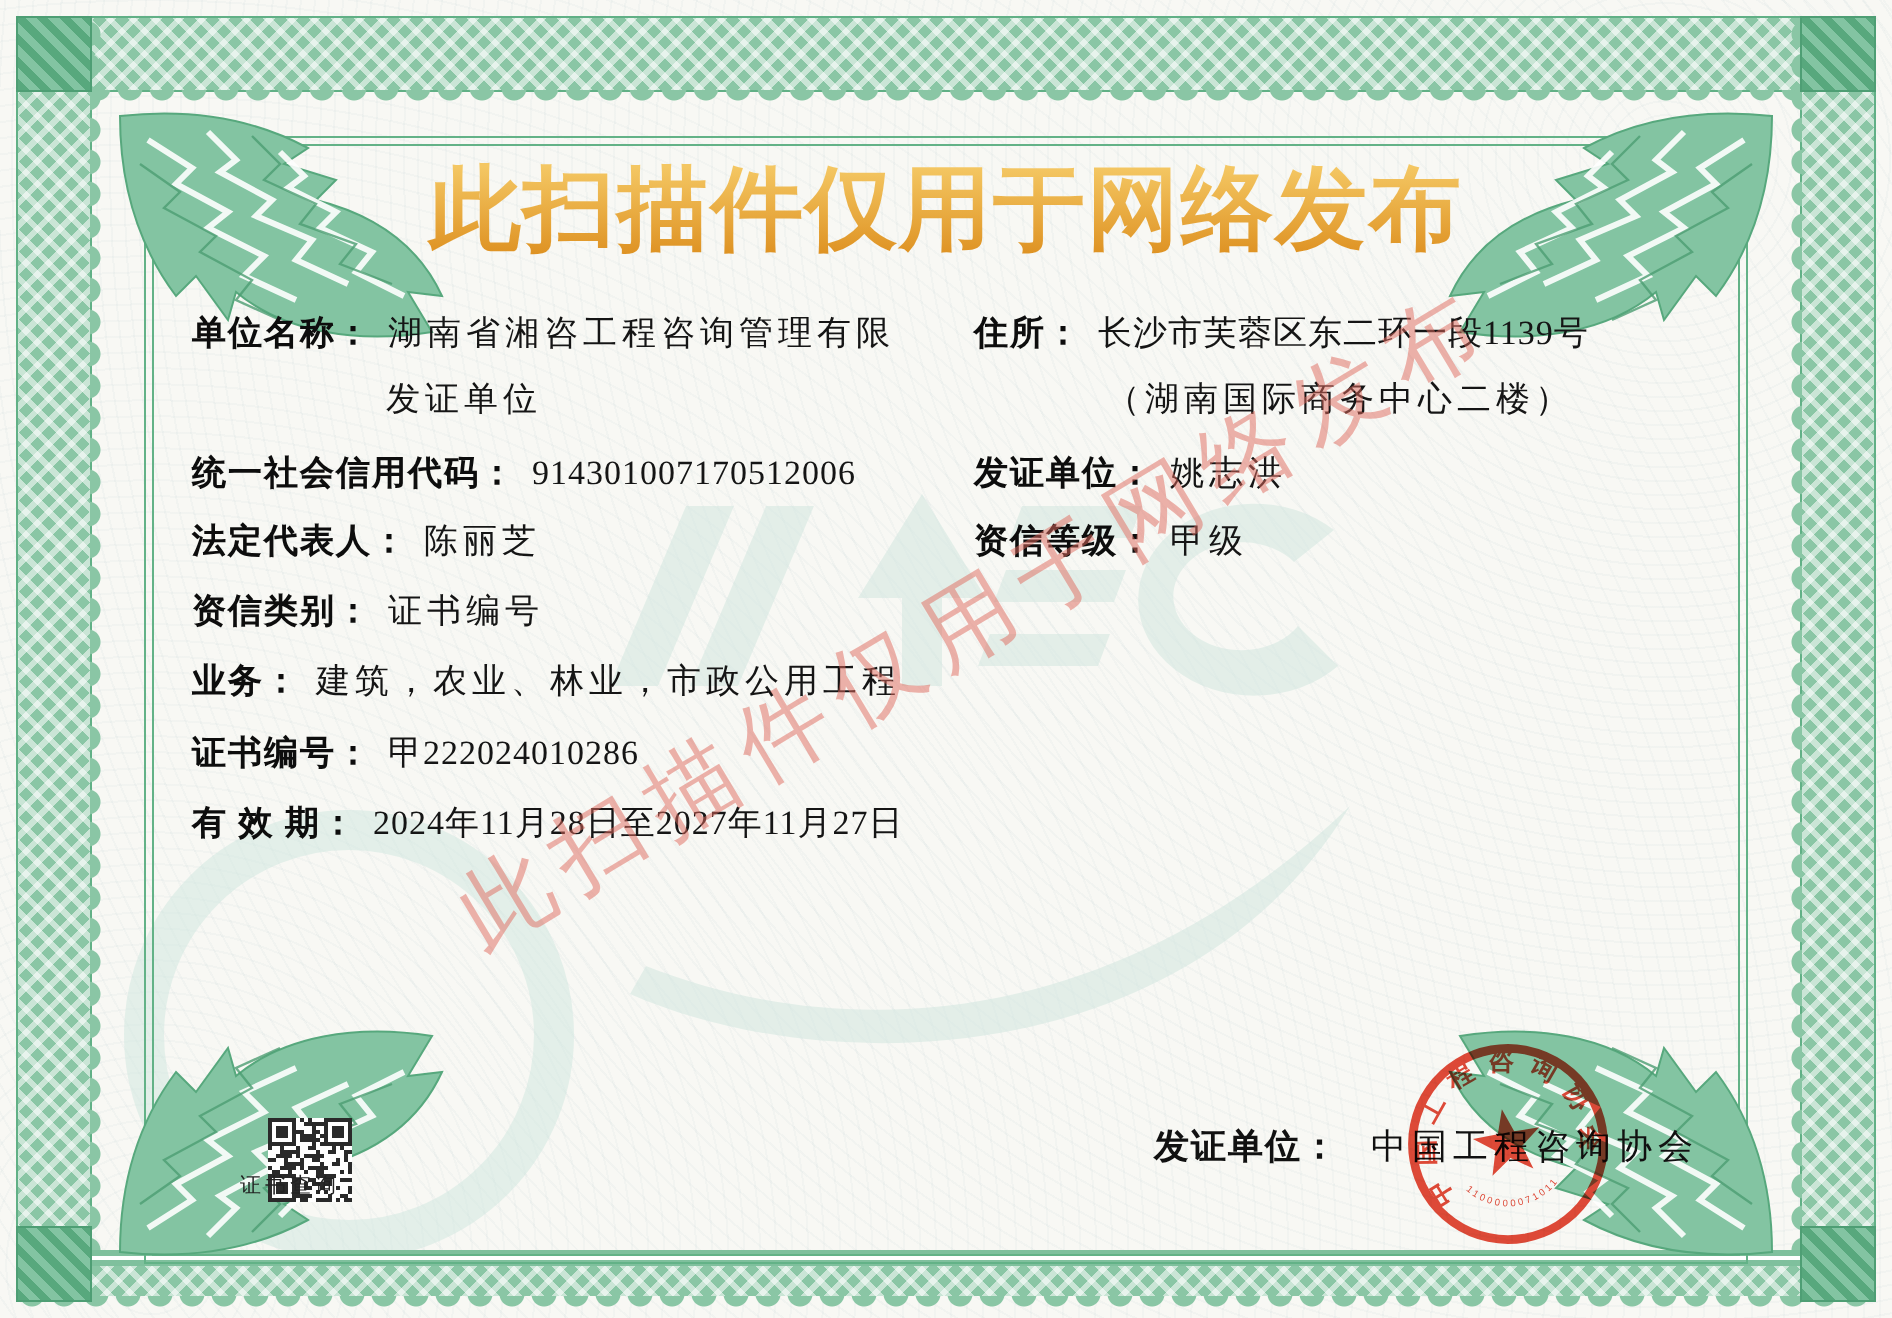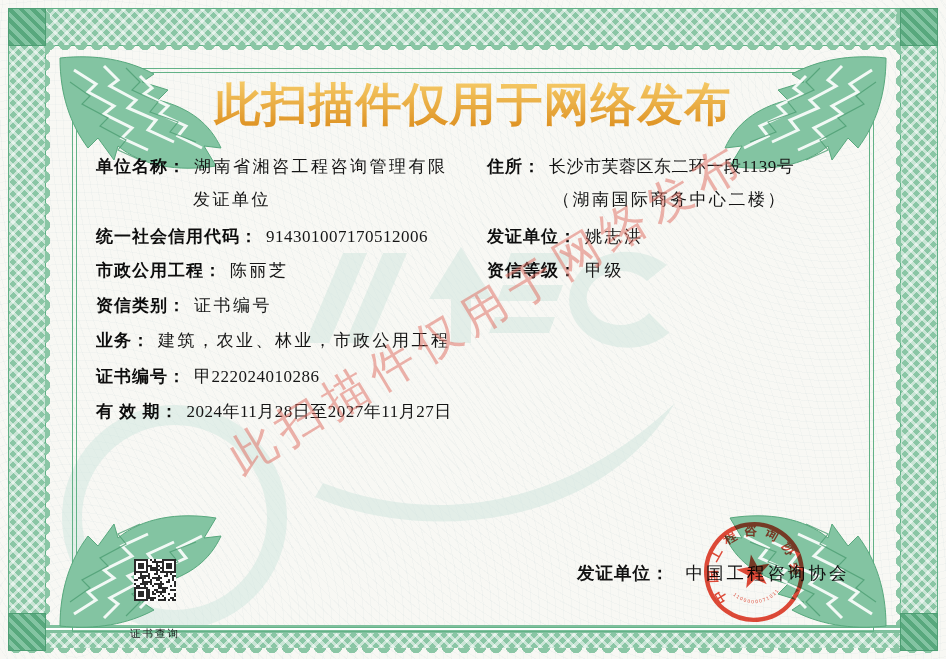--- a/index.html
+++ b/index.html
@@ -68,21 +68,21 @@
   .val-num{letter-spacing:.5px;}
 
   
   .issuer{position:absolute;left:577px;top:561px;font-size:17.5px;white-space:nowrap;color:#111;}
   .issuer b{font-weight:bold;letter-spacing:1px;margin-right:16px;}
   .issuer .val-cn{letter-spacing:3px;}
 
   
   .qr{position:absolute;left:134px;top:559px;width:42px;height:42px;background:#fff;}
   .qr i{position:absolute;width:2px;height:2px;background:#2a2a2a;}
-  .qr-caption{position:absolute;left:120px;top:627px;width:70px;text-align:center;
+  .qr-caption{position:absolute;left:120px;top:586px;width:70px;
       font-size:10.5px;letter-spacing:2px;color:#222;}
 
   
   .seal{position:absolute;left:700px;top:518px;width:108px;height:108px;
       mix-blend-mode:multiply;opacity:.92;}
 
   
   .watermark{position:absolute;left:128px;top:278px;width:720px;text-align:center;
       font-size:46px;letter-spacing:8px;color:#e06a5e;opacity:.5;white-space:nowrap;
       transform:rotate(-31deg);pointer-events:none;z-index:9;}
@@ -185,21 +185,21 @@
 <div class="row" style="left:96px;top:156px;">
   <b>单位名称：</b><span class="val-cn">湖南省湘咨工程咨询管理有限</span>
 </div>
 <div class="row" style="left:193px;top:189px;">
   <span class="val-cn">发证单位</span>
 </div>
 <div class="row" style="left:96px;top:226px;">
   <b>统一社会信用代码：</b><span class="val-num">914301007170512006</span>
 </div>
 <div class="row" style="left:96px;top:260px;">
-  <b>市政公用工程：</b><span class="val-cn">陈丽芝</span>
+  <b>法定代表人：</b><span class="val-cn">陈丽芝</span>
 </div>
 <div class="row" style="left:96px;top:295px;">
   <b>资信类别：</b><span class="val-cn">证书编号</span>
 </div>
 <div class="row" style="left:96px;top:330px;">
   <b>业务：</b><span class="val-cn">建筑，农业、林业，市政公用工程</span>
 </div>
 <div class="row" style="left:96px;top:366px;">
   <b>证书编号：</b><span class="val-num">甲222024010286</span>
 </div>

